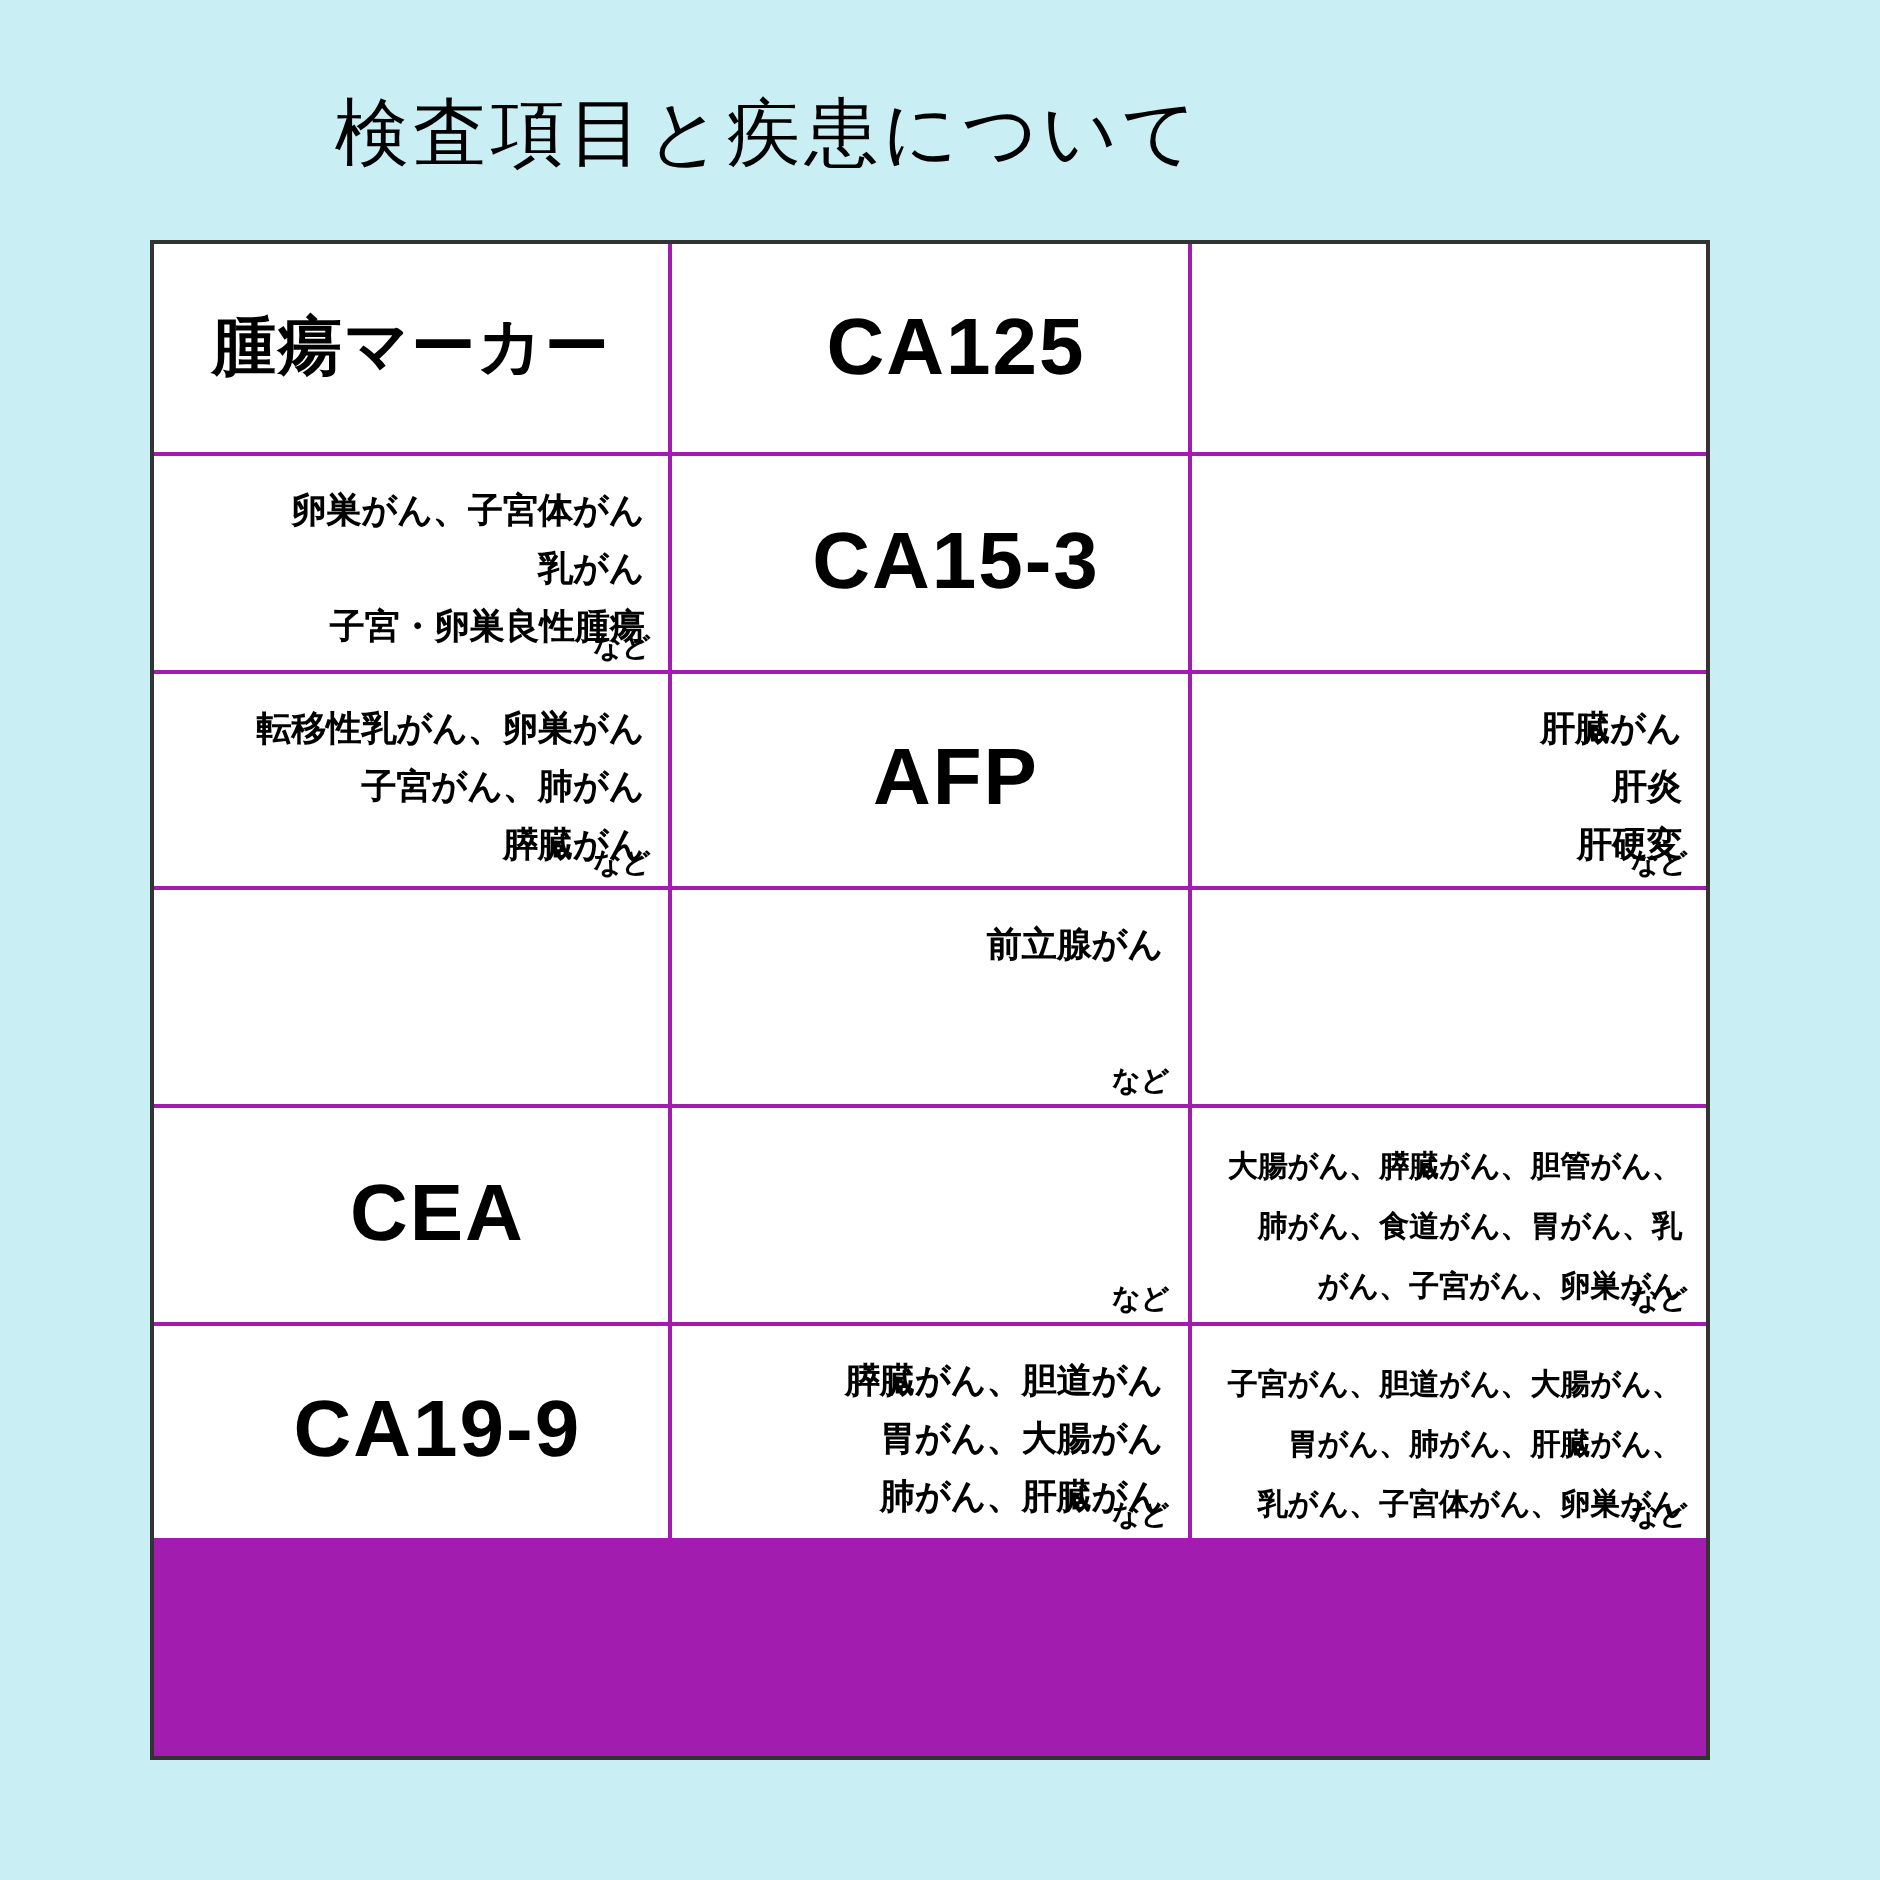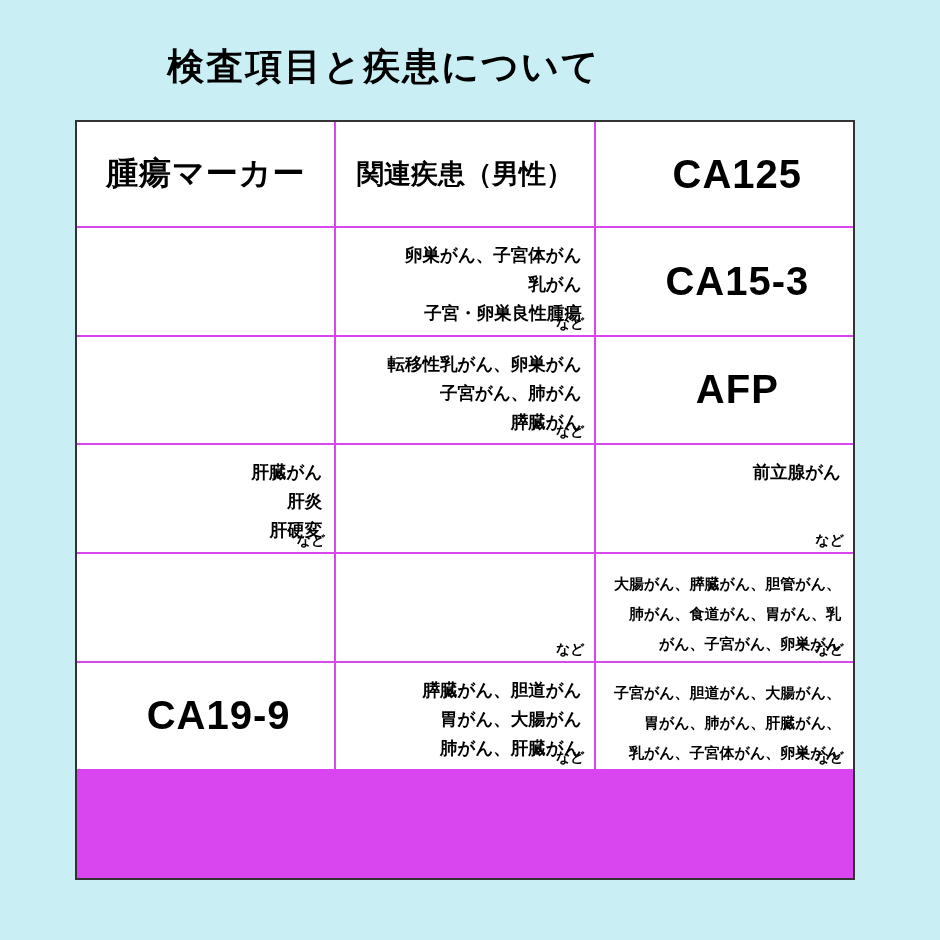--- a/index.html
+++ b/index.html
@@ -15,35 +15,35 @@
     color: #000000;
     overflow: hidden;
   }
   .page-title {
     position: absolute;
     top: 42px;
     left: 0;
     width: 768px;
     text-align: center;
     font-size: 37px;
-    font-weight: bold;
+    font-weight: normal;
     letter-spacing: 2px;
   }
   .markers-table {
     position: absolute;
     left: 75px;
     top: 120px;
     width: 780px;
     height: 760px;
     box-sizing: border-box;
     display: grid;
     grid-template-columns: 1fr 1fr 1fr;
     grid-template-rows: 104px repeat(6, 1fr);
     gap: 2px;
-    background: #d946ef;
+    background: #a21caf;
     border: 2px solid #333333;
   }
   .cell {
     background: #ffffff;
     position: relative;
     box-sizing: border-box;
     overflow: hidden;
   }
   .header-cell {
     display: flex;
@@ -88,21 +88,20 @@
   }
 </style>
 </head>
 <body>
 
 <div class="page-title">検査項目と疾患について</div>
 
 <div class="markers-table">
 
   <div class="cell header-cell header-marker">腫瘍マーカー</div>
-  <div class="cell header-cell header-rel">関連疾患（男性）</div>
 
   <div class="cell marker-cell">CA125</div>
   <div class="cell disease-cell">
     <div class="lines"></div>
     <span class="etc"></span>
   </div>
   <div class="cell disease-cell">
     <div class="lines">卵巣がん、子宮体がん
 乳がん
 子宮・卵巣良性腫瘍</div>
@@ -135,20 +134,21 @@
 
   <div class="cell disease-cell">
     <div class="lines">前立腺がん</div>
     <span class="etc">など</span>
   </div>
   <div class="cell disease-cell">
     <div class="lines"></div>
     <span class="etc"></span>
   </div>
 
+  <div class="cell marker-cell">CEA</div>
   <div class="cell disease-cell">
     <span class="etc">など</span>
   </div>
   <div class="cell disease-cell small">
     <div class="lines">大腸がん、膵臓がん、胆管がん、
 肺がん、食道がん、胃がん、乳
 がん、子宮がん、卵巣がん</div>
     <span class="etc">など</span>
   </div>
 

